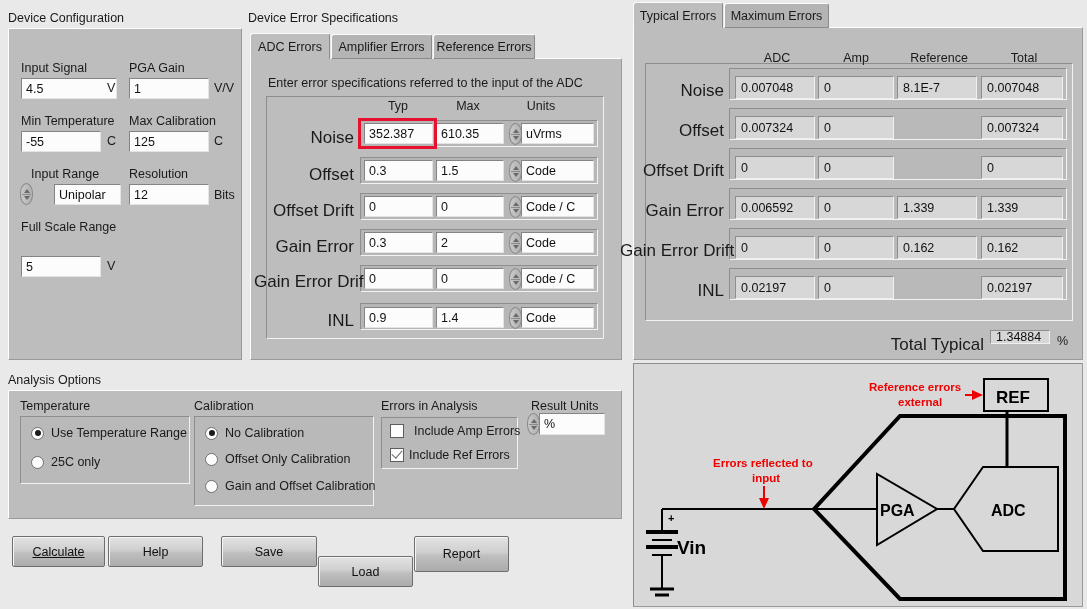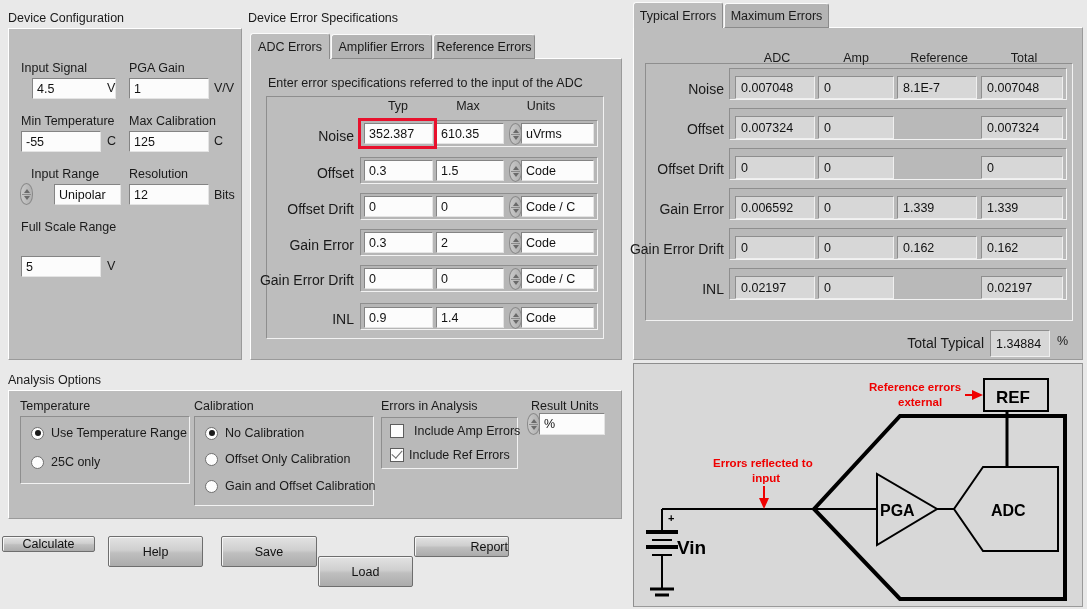--- a/index.html
+++ b/index.html
@@ -52,21 +52,21 @@
     border-left:1px solid #8e8e8e;
     border-right:1px solid #efefef;
     border-bottom:1px solid #efefef;
     font-size:12.5px;color:#111;
     padding:0 0 0 5px;
     display:flex;align-items:center;
     white-space:nowrap;overflow:hidden;
   }
 
   .unit{font-size:12.5px;color:#1a1a1a;white-space:nowrap;}
-  .rowlabel{font-size:14px;color:#1a1a1a;text-align:right;white-space:nowrap;}
+  .rowlabel{font-size:17px;color:#1a1a1a;text-align:right;white-space:nowrap;}
   .colhdr{font-size:12.5px;color:#1a1a1a;text-align:center;white-space:nowrap;}
 
   
   .hl{border:3px solid #e8112d;box-sizing:border-box;pointer-events:none;}
 
   
   .tab{
     position:absolute;
     box-sizing:border-box;
     font-size:12.5px;color:#1a1a1a;
@@ -139,21 +139,21 @@
   .redtxt{fill:#ef0000;font-family:"Liberation Sans","DejaVu Sans",sans-serif;font-weight:bold;}
 </style>
 </head>
 <body>
 
 <div class="abs grp-label" style="left:8px;top:11px;">Device Configuration</div>
 
 <div class="abs panel-outer" style="left:8px;top:28px;width:234px;height:332px;"></div>
 
 <div class="abs grp-label" style="left:21px;top:61px;">Input Signal</div>
-<div class="abs tfield" style="left:32px;top:78px;width:84px;height:21px;">4.5</div>
+<div class="abs tfield" style="left:21px;top:78px;width:96px;height:21px;">4.5</div>
 <div class="abs unit" style="left:107px;top:81px;">V</div>
 
 <div class="abs grp-label" style="left:129px;top:61px;">PGA Gain</div>
 <div class="abs tfield" style="left:129px;top:78px;width:80px;height:21px;">1</div>
 <div class="abs unit" style="left:214px;top:81px;">V/V</div>
 
 <div class="abs grp-label" style="left:21px;top:114px;">Min Temperature</div>
 <div class="abs tfield" style="left:21px;top:131px;width:80px;height:21px;">-55</div>
 <div class="abs unit" style="left:107px;top:134px;">C</div>
 
@@ -315,21 +315,21 @@
 <div class="abs ifield" style="left:897px;top:236px;width:80px;height:23px;">0.162</div>
 <div class="abs ifield" style="left:981px;top:236px;width:82px;height:23px;">0.162</div>
 
 <div class="abs sunk" style="left:729px;top:268px;width:338px;height:32px;background:#b9b9b9;"></div>
 <div class="abs rowlabel" style="left:630px;top:281px;width:94px;">INL</div>
 <div class="abs ifield" style="left:735px;top:276px;width:80px;height:23px;">0.02197</div>
 <div class="abs ifield" style="left:818px;top:276px;width:76px;height:23px;">0</div>
 <div class="abs ifield" style="left:981px;top:276px;width:82px;height:23px;">0.02197</div>
 
 <div class="abs rowlabel" style="left:890px;top:335px;width:94px;">Total Typical</div>
-<div class="abs ifield" style="left:990px;top:330px;width:60px;height:27px;">1.34884</div>
+<div class="abs ifield" style="left:990px;top:330px;width:60px;height:14px;">1.34884</div>
 <div class="abs unit" style="left:1057px;top:334px;">%</div>
 
 <div class="abs grp-label" style="left:8px;top:373px;">Analysis Options</div>
 
 <div class="abs panel-outer" style="left:8px;top:390px;width:614px;height:129px;"></div>
 
 <div class="abs grp-label" style="left:20px;top:399px;">Temperature</div>
 <div class="abs sunk" style="left:20px;top:416px;width:170px;height:68px;background:#b9b9b9;"></div>
 <div class="abs optrow" style="left:31px;top:426px;">
   <span class="radio on"></span>
@@ -367,33 +367,33 @@
 </div>
 
 <div class="abs grp-label" style="left:531px;top:399px;">Result Units</div>
 <div class="spin" style="left:527px;top:413px;">
     <i class="u"></i>
     <span class="bar"></span>
     <i class="d"></i>
   </div>
 <div class="abs tfield" style="left:539px;top:413px;width:66px;height:22px;">%</div>
 
-<div class="btn" style="left:2px;top:536px;width:93px;height:16px;">
+<div class="btn" style="left:12px;top:536px;width:93px;height:31px;text-decoration:underline;">
   <span>Calculate</span>
 </div>
 <div class="btn" style="left:108px;top:536px;width:95px;height:31px;">
   <span>Help</span>
 </div>
 <div class="btn" style="left:221px;top:536px;width:96px;height:31px;">
   <span>Save</span>
 </div>
 <div class="btn" style="left:318px;top:536px;width:95px;height:31px;margin-top:20px;">
   <span>Load</span>
 </div>
-<div class="btn" style="left:414px;top:536px;width:95px;height:21px;justify-content:flex-end;">
+<div class="btn" style="left:414px;top:536px;width:95px;height:36px;">
   <span>Report</span>
 </div>
 
 <div class="diagram" style="left:633px;top:363px;width:450px;height:244px;">
   <svg width="448" height="242" viewBox="0 0 448 242">
 
     <line x1="28" y1="145" x2="28" y2="168" stroke="#000" stroke-width="2"></line>
     <line x1="12" y1="168" x2="44" y2="168" stroke="#000" stroke-width="4"></line>
     <line x1="18" y1="176" x2="38" y2="176" stroke="#000" stroke-width="2"></line>
     <line x1="12" y1="183" x2="44" y2="183" stroke="#000" stroke-width="4"></line>

